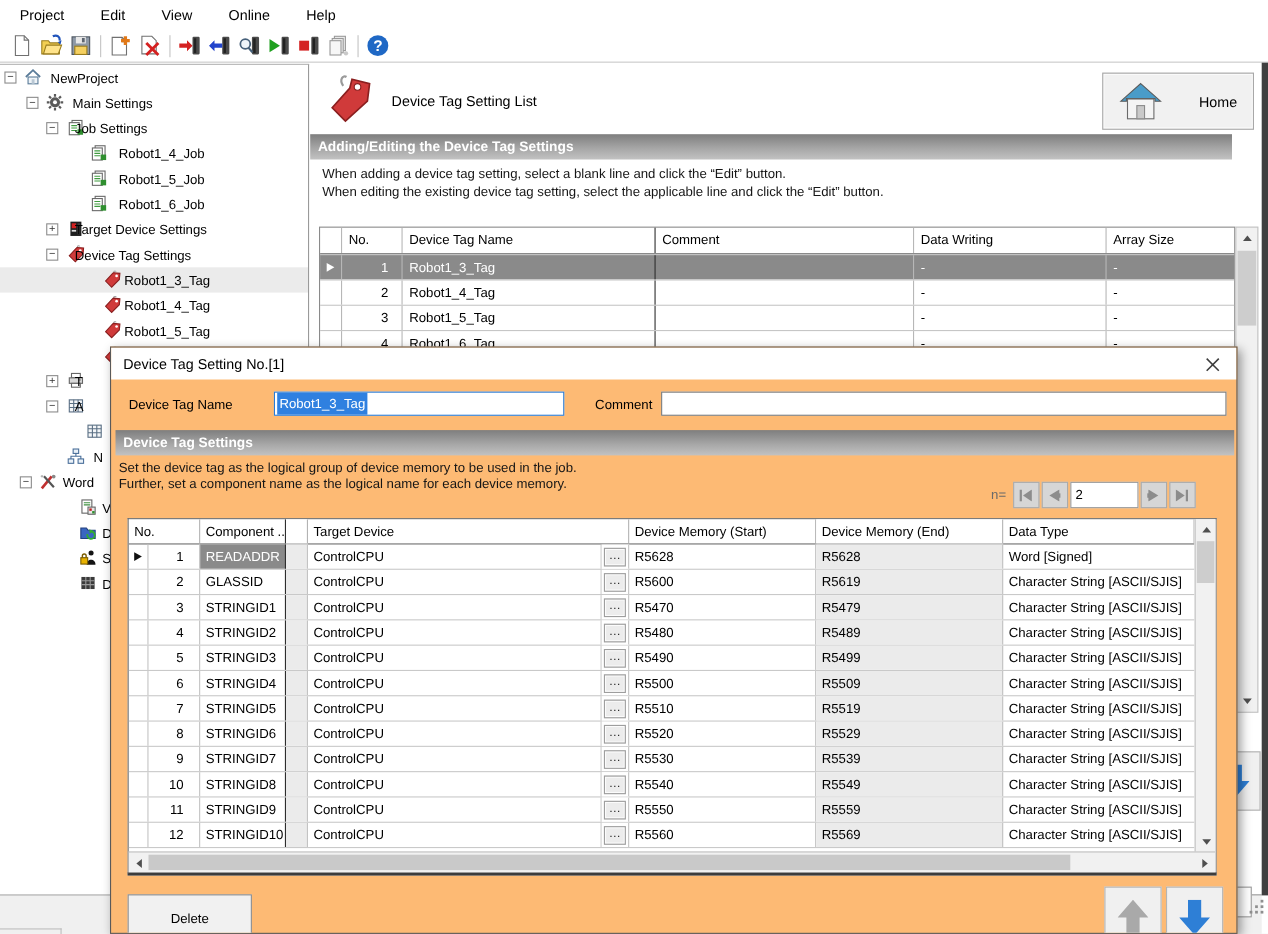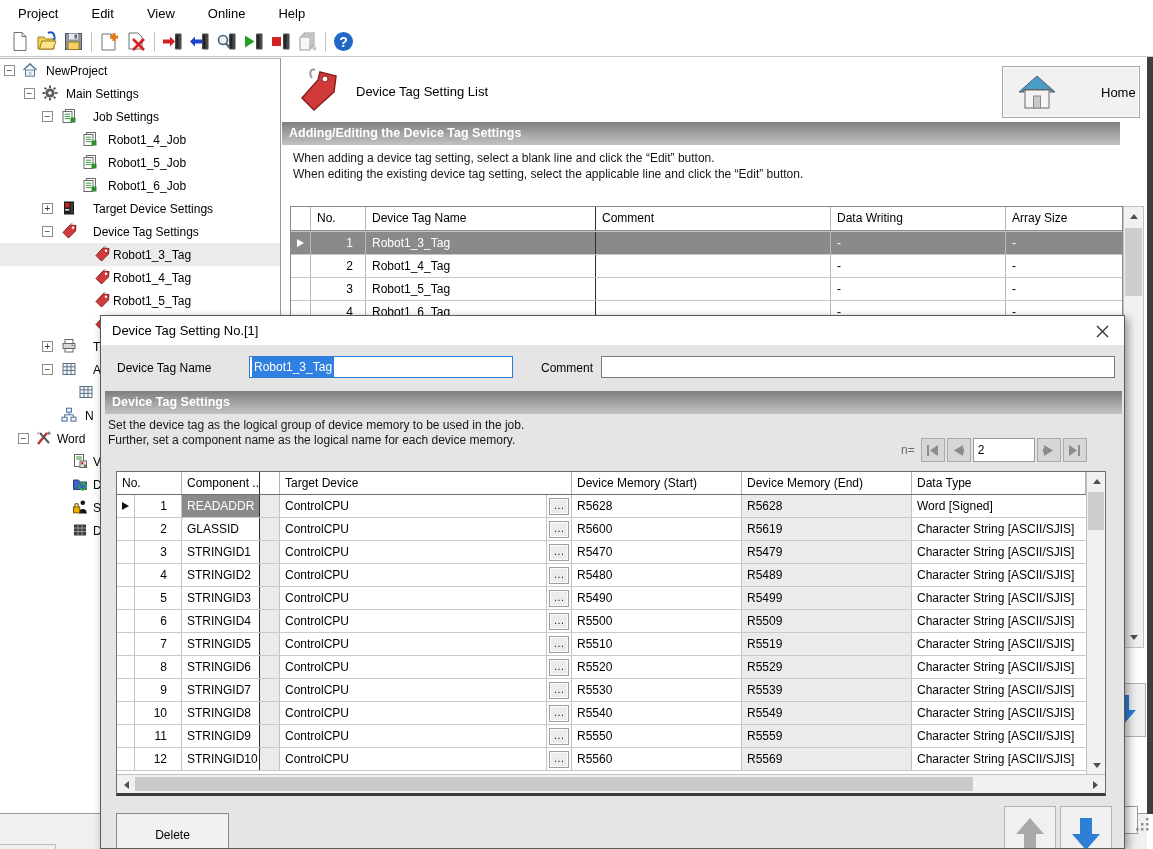--- a/index.html
+++ b/index.html
@@ -22,35 +22,35 @@
         border-right:1px solid #9a9a9a;border-top:1px solid #b5b5b5;overflow:hidden;z-index:1;}
   .trow{position:relative;height:23px;width:100%;}
   .trow.selected{background:#ebebeb;}
   .texp{position:absolute;top:6px;width:11px;height:11px;border:1px solid #8c8c8c;background:#fff;
         font-size:10px;line-height:9px;text-align:center;color:#333;}
   .ticon{position:absolute;top:3px;width:16px;height:16px;}
   .ticon svg{width:16px;height:16px;}
   .tlabel{position:absolute;top:5px;font-size:12px;white-space:nowrap;}
   .l0 .texp{left:4px}  .l0 .ticon{left:22px}  .l0 .tlabel{left:46px}
   .l1 .texp{left:24px} .l1 .ticon{left:42px}  .l1 .tlabel{left:66px}
-  .l2 .texp{left:42px} .l2 .ticon{left:61px}  .l2 .tlabel{left:93px}
+  .l2 .texp{left:42px} .l2 .ticon{left:61px}  .l2 .tlabel{left:68px}
   .l2n .ticon{left:61px}.l2n .tlabel{left:85px}
   .l1o .texp{left:18px}.l1o .ticon{left:36px} .l1o .tlabel{left:57px}
   .l2o .ticon{left:72px}.l2o .tlabel{left:93px}
   .l3 .ticon{left:82px} .l3 .tlabel{left:108px}
   .l3t .ticon{left:94px}.l3t .tlabel{left:113px}
   .l3g .ticon{left:78px}.l3g .tlabel{left:99px}
 
   
   #big-tag{position:absolute;left:298px;top:66px;width:42px;height:50px;}
   #page-title{position:absolute;left:356px;top:84px;font-size:13px;}
   #home-btn{position:absolute;left:1002px;top:66px;width:138px;height:52px;background:#f1f1f1;
             border:1px solid #a8a8a8;box-shadow:inset 0 0 0 1px #fdfdfd;display:flex;align-items:center;}
   #home-btn svg{width:40px;height:40px;margin-left:14px;}
-  #home-label{font-size:13px;margin-left:44px;}
+  #home-label{font-size:13px;margin-left:33px;}
   .section-bar{background:linear-gradient(to bottom,#7e7e7e 0%,#a6a6a6 55%,#c2c2c2 100%);
                color:#fff;font-weight:bold;font-size:12.5px;line-height:23px;padding-left:7px;
                white-space:nowrap;overflow:hidden;}
   #main-section{position:absolute;left:282px;top:122px;width:838px;height:23px;}
   .instr{position:absolute;left:293px;font-size:12px;color:#161616;white-space:nowrap;}
   #instr1{top:151px;} #instr2{top:167px;}
 
   
   #btable{position:absolute;left:290px;top:206px;width:833px;border:1px solid #8a8a8a;background:#fff;z-index:1;}
   .brow{display:flex;height:23px;border-top:1px solid #c6c6c6;}
@@ -81,21 +81,21 @@
   #right-strip{position:absolute;left:1147px;top:57px;width:6px;height:757px;background:#3f3f3f;z-index:1;}
   #frag-btn{position:absolute;left:1100px;top:683px;width:46px;height:54px;background:#f0f0f0;
             border:1px solid #b0b0b0;display:flex;align-items:center;justify-content:center;z-index:1;}
   #frag-box{position:absolute;left:1106px;top:806px;width:32px;height:28px;background:#fff;border:1px solid #9a9a9a;z-index:1;}
   #grip{position:absolute;left:1134px;top:816px;z-index:1;}
   #statusbar{position:absolute;left:0;top:813px;width:1147px;height:36px;background:#f0f0f0;
              border-top:1px solid #999;z-index:0;}
   #status-cell{position:absolute;left:0;top:30px;width:56px;height:6px;border-right:1px solid #bdbdbd;border-top:1px solid #bdbdbd;}
 
   
-  #dialog{position:absolute;left:100px;top:315px;width:1025px;height:534px;background:#e5e5e5;
+  #dialog{position:absolute;left:100px;top:315px;width:1025px;height:534px;background:#fdba74;
           border:1px solid #5a5a5a;box-shadow:3px 3px 9px rgba(0,0,0,.4);z-index:10;overflow:hidden;}
   #dlg-title{position:relative;height:29px;background:#fff;display:flex;align-items:center;padding-left:11px;font-size:13px;}
   #dlg-close{position:absolute;right:13px;top:6px;width:18px;height:18px;display:flex;align-items:center;justify-content:center;}
   .fld-label{position:absolute;font-size:12px;white-space:nowrap;}
   #name-label{left:16px;top:45px;}
   #name-input{position:absolute;left:148px;top:40px;width:264px;height:22px;background:#fff;
               border:1px solid #2a7bd4;font-size:12px;line-height:20px;padding-left:2px;}
   #name-sel{background:#2f80e0;color:#fff;display:inline-block;padding:0 2px;}
   #comment-label{left:440px;top:45px;}
   #comment-input{position:absolute;left:500px;top:40px;width:514px;height:22px;background:#fff;border:1px solid #7a7a7a;}

